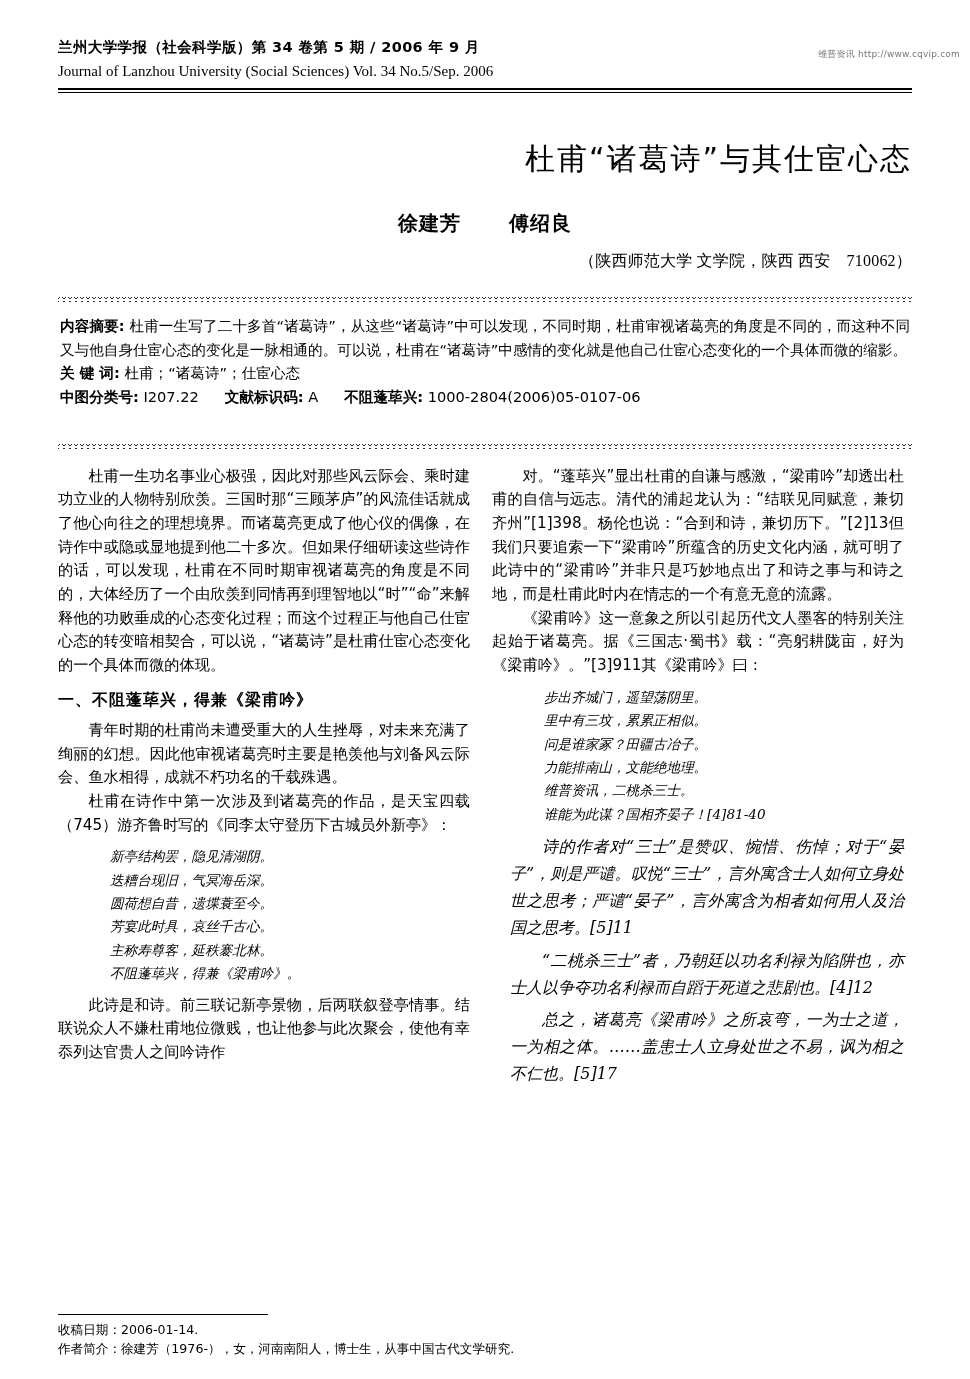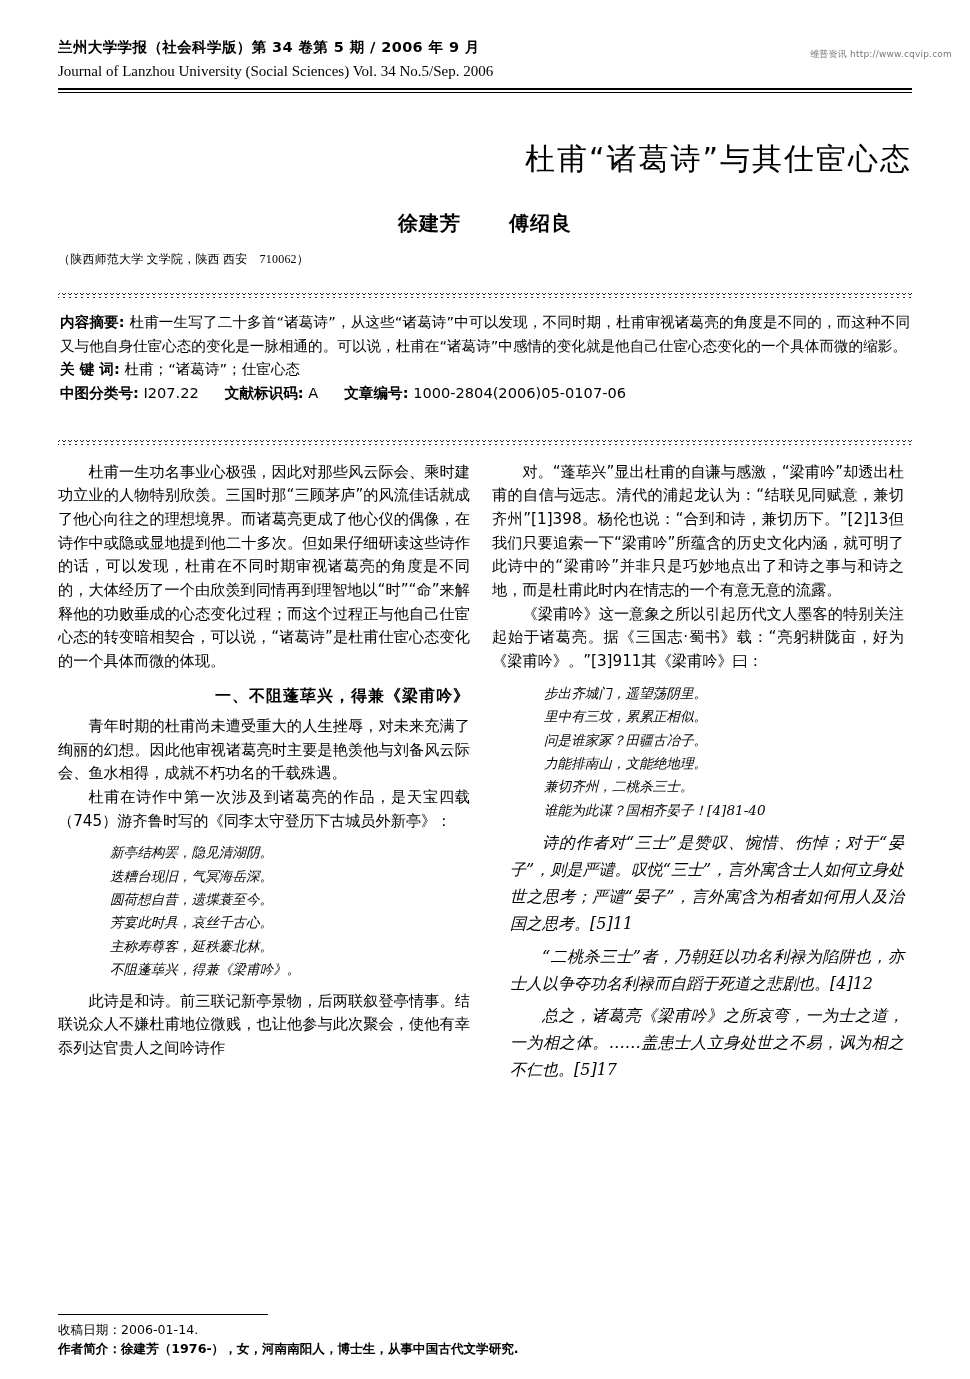--- a/index.html
+++ b/index.html
@@ -19,21 +19,21 @@
     position: relative;
     width: 970px;
     height: 1379px;
     box-sizing: border-box;
     padding: 0 58px;
   }
   
   .wm-top {
     position: absolute;
     top: 10px;
-    right: 18px;
+    right: 10px;
     font-size: 9px;
     color: #777;
     letter-spacing: 0.2px;
     font-family: "DejaVu Sans", sans-serif;
     margin-left: 12px;
   }
   
   .journal {
     margin-top: 38px;
     padding-bottom: 4px;
@@ -68,22 +68,22 @@
     text-align: center;
     font-size: 20px;
     font-weight: bold;
     margin-top: 30px;
     letter-spacing: 1px;
     font-family: "DejaVu Sans", "Liberation Sans", sans-serif;
   }
   .authors span { display: inline-block; }
   .author-gap { width: 48px; }
   .affiliation {
-    text-align: left;
-    font-size: 12px;
+    text-align: right;
+    font-size: 16px;
     margin-top: 14px;
     letter-spacing: 0.2px;
   }
   
   .wave {
     margin-top: 22px;
     height: 8px;
     background-image:
       radial-gradient(circle at 3px 6px, transparent 2.6px, #000 2.7px, #000 3.1px, transparent 3.2px);
     background-size: 6px 8px;
@@ -116,21 +116,21 @@
     line-height: 1.56;
     text-align: justify;
     font-family: "DejaVu Sans", "Liberation Sans", sans-serif;
   }
   .col p {
     margin: 0;
     text-indent: 2em;
   }
   .sec-head {
     text-indent: 0 !important;
-    text-align: right;
+    text-align: left;
     font-weight: bold;
     font-size: 16px;
     margin: 10px 0 6px 0 !important;
     letter-spacing: 1px;
   }
   .poem {
     margin: 8px 0 8px 0;
     padding-left: 52px;
     font-size: 13.6px;
     line-height: 1.72;
@@ -156,21 +156,21 @@
     width: 412px;
     font-size: 12.6px;
     line-height: 1.55;
     font-family: "DejaVu Sans", "Liberation Sans", sans-serif;
   }
   .footnote .fn-rule {
     border-top: 1px solid #000;
     width: 210px;
     margin-bottom: 5px;
   }
-  .footnote .wide { white-space: nowrap; font-weight: bold; }
+  .footnote .wide { white-space: nowrap; }
 </style>
 </head>
 <body>
 
 <div class="page">
 
   <div class="wm-top">维普资讯 http://www.cqvip.com</div>
 
   <div class="journal">
     <div class="journal-cn">兰州大学学报（社会科学版）第 34 卷第 5 期 / 2006 年 9 月</div>
@@ -191,21 +191,21 @@
   <div class="abstract-box">
     <p class="abs-body">
       <span style="font-weight:bold">内容摘要:</span>
       <span>杜甫一生写了二十多首“诸葛诗”，从这些“诸葛诗”中可以发现，不同时期，杜甫审视诸葛亮的角度是不同的，而这种不同又与他自身仕宦心态的变化是一脉相通的。可以说，杜甫在“诸葛诗”中感情的变化就是他自己仕宦心态变化的一个具体而微的缩影。</span>
     </p>
     <p class="kw">
       <span class="lbl">关 键 词:</span>
       <span>杜甫；“诸葛诗”；仕宦心态</span>
     </p>
     <p class="clsline">
-      <span class="seg"><span class="lbl">中图分类号:</span> <span>I207.22</span></span><span class="seg"><span class="lbl">文献标识码:</span> <span>A</span></span><span class="seg"><span class="lbl">文章编号:</span> <span>1000-2804(2006)05-0107-06</span></span>
+      <span class="seg"><span class="lbl">中图分类号:</span> <span>I207.22</span></span><span class="seg"><span class="lbl">文献标识码:</span> <span>A</span></span><span class="seg"><span class="lbl">不阻蓬荜兴:</span> <span>1000-2804(2006)05-0107-06</span></span>
     </p>
   </div>
 
   <div class="wave"></div>
 
   <div class="cols">
 
     <div class="col">
       <p>杜甫一生功名事业心极强，因此对那些风云际会、乘时建功立业的人物特别欣羡。三国时那“三顾茅庐”的风流佳话就成了他心向往之的理想境界。而诸葛亮更成了他心仪的偶像，在诗作中或隐或显地提到他二十多次。但如果仔细研读这些诗作的话，可以发现，杜甫在不同时期审视诸葛亮的角度是不同的，大体经历了一个由欣羡到同情再到理智地以“时”“命”来解释他的功败垂成的心态变化过程；而这个过程正与他自己仕宦心态的转变暗相契合，可以说，“诸葛诗”是杜甫仕宦心态变化的一个具体而微的体现。</p>
       <p class="sec-head">一、不阻蓬荜兴，得兼《梁甫吟》</p>
@@ -223,21 +223,21 @@
     </div>
 
     <div class="col">
       <p>对。“蓬荜兴”显出杜甫的自谦与感激，“梁甫吟”却透出杜甫的自信与远志。清代的浦起龙认为：“结联见同赋意，兼切齐州”[1]398。杨伦也说：“合到和诗，兼切历下。”[2]13但我们只要追索一下“梁甫吟”所蕴含的历史文化内涵，就可明了此诗中的“梁甫吟”并非只是巧妙地点出了和诗之事与和诗之地，而是杜甫此时内在情志的一个有意无意的流露。</p>
       <p>《梁甫吟》这一意象之所以引起历代文人墨客的特别关注起始于诸葛亮。据《三国志·蜀书》载：“亮躬耕陇亩，好为《梁甫吟》。”[3]911其《梁甫吟》曰：</p>
       <div class="poem">
         <div>步出齐城门，遥望荡阴里。</div>
         <div>里中有三坟，累累正相似。</div>
         <div>问是谁家冢？田疆古冶子。</div>
         <div>力能排南山，文能绝地理。</div>
-        <div>兼切齐州，二桃杀三士。</div>
+        <div>维普资讯，二桃杀三士。</div>
         <div>谁能为此谋？国相齐晏子！[4]81-40</div>
       </div>
       <div class="quote">诗的作者对“三士”是赞叹、惋惜、伤悼；对于“晏子”，则是严谴。叹悦“三士”，言外寓含士人如何立身处世之思考；严谴“晏子”，言外寓含为相者如何用人及治国之思考。[5]11</div>
       <div class="quote">“二桃杀三士”者，乃朝廷以功名利禄为陷阱也，亦士人以争夺功名利禄而自蹈于死道之悲剧也。[4]12</div>
       <div class="quote">总之，诸葛亮《梁甫吟》之所哀弯，一为士之道，一为相之体。……盖患士人立身处世之不易，讽为相之不仁也。[5]17</div>
     </div>
 
   </div>
 
   <div class="footnote">

